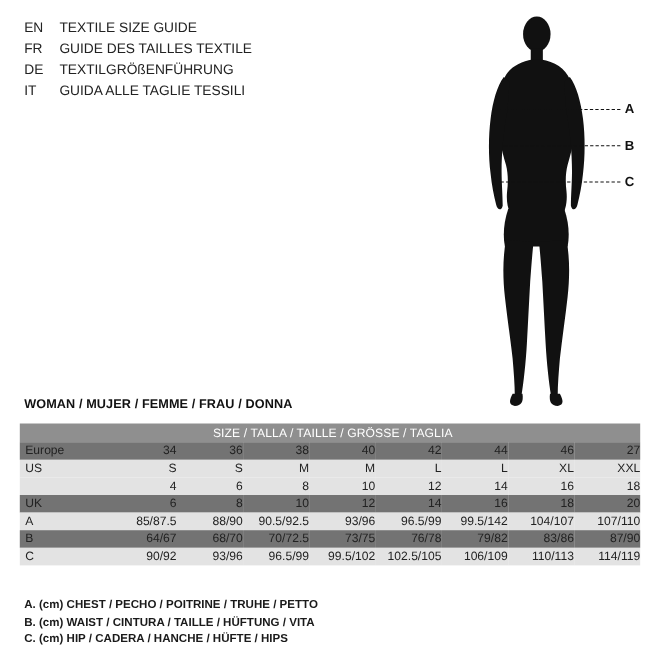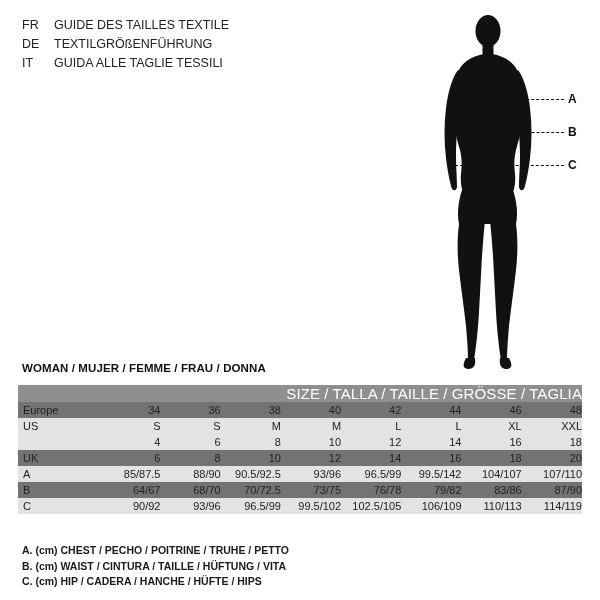--- a/index.html
+++ b/index.html
@@ -78,23 +78,23 @@
   #size-table td {
     padding:0;
     height:16px;
     text-align:center;
     color:#222;
     vertical-align:middle;
   }
   #size-table tr.head td {
     background:#8f8f8f;
     color:#ffffff;
-    font-size:15px;
+    font-size:11px;
     font-weight:normal;
-    text-align:right;
+    text-align:center;
     padding-left:5px;
     height:17px;
     letter-spacing:0.1px;
   }
   #size-table tr.band td { background:#e3e3e3; }
   #size-table tr.plain td { background:#737373; }
   #size-table td.rowlabel {
     text-align:left;
     padding-left:5px;
     width:82px;
@@ -112,20 +112,24 @@
     font-weight:bold;
     color:#1a1a1a;
     line-height:15.5px;
     white-space:nowrap;
   }
 </style>
 </head>
 <body>
 
 <div id="langs">
+  <div class="lang-row">
+    <span class="lang-code">EN</span>
+    <span class="lang-text">TEXTILE SIZE GUIDE</span>
+  </div>
   <div class="lang-row">
     <span class="lang-code">FR</span>
     <span class="lang-text">GUIDE DES TAILLES TEXTILE</span>
   </div>
   <div class="lang-row">
     <span class="lang-code">DE</span>
     <span class="lang-text">TEXTILGRÖßENFÜHRUNG</span>
   </div>
   <div class="lang-row">
     <span class="lang-code">IT</span>
@@ -221,21 +225,21 @@
 
     <tr class="plain">
       <td class="rowlabel">Europe</td>
       <td class="c">34</td>
       <td class="c">36</td>
       <td class="c">38</td>
       <td class="c">40</td>
       <td class="c">42</td>
       <td class="c">44</td>
       <td class="c">46</td>
-      <td class="c">48</td>
+      <td class="c">27</td>
     </tr>
 
     <tr class="band">
       <td class="rowlabel">US</td>
       <td class="c">S</td>
       <td class="c">S</td>
       <td class="c">M</td>
       <td class="c">M</td>
       <td class="c">L</td>
       <td class="c">L</td>

